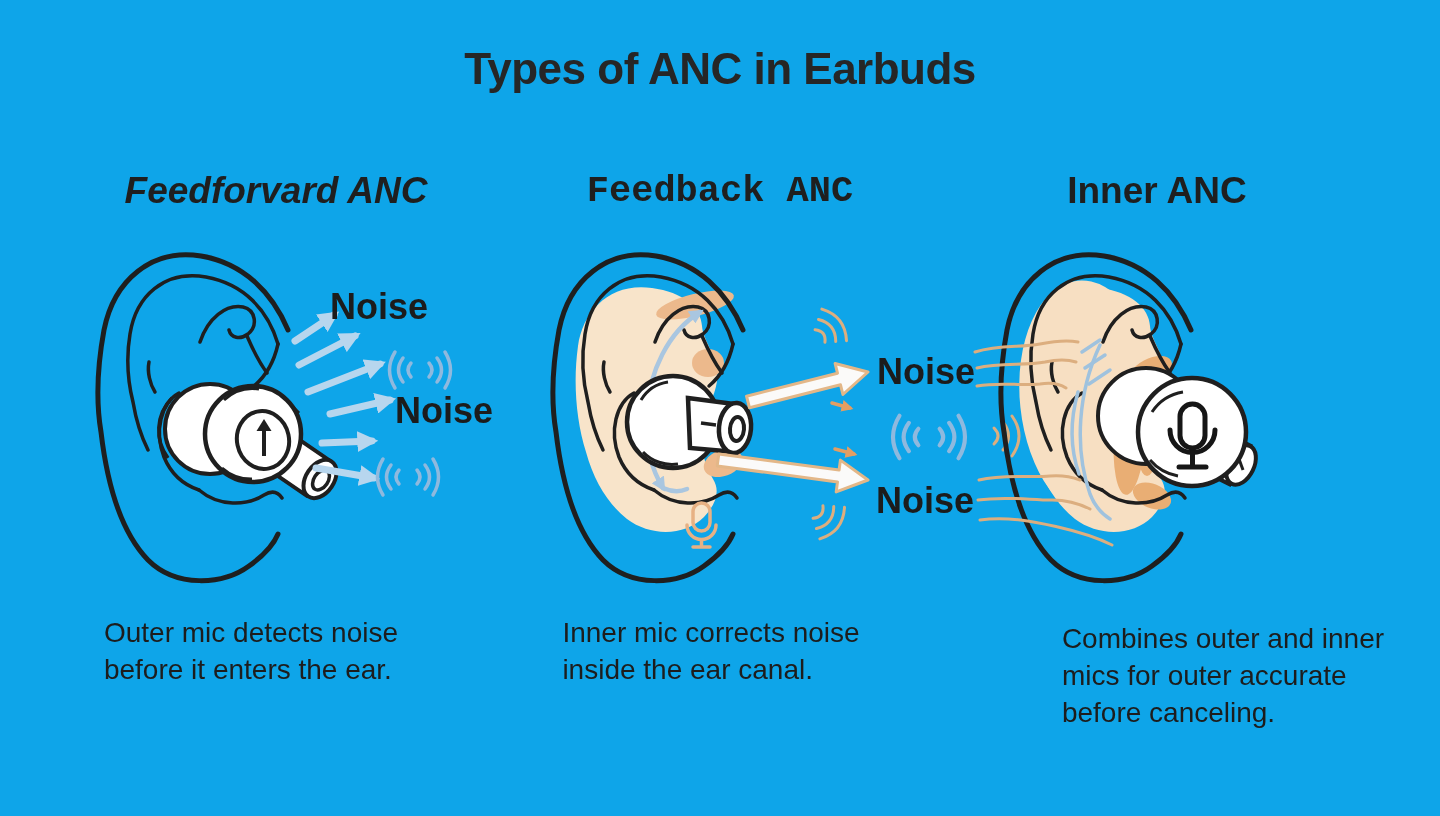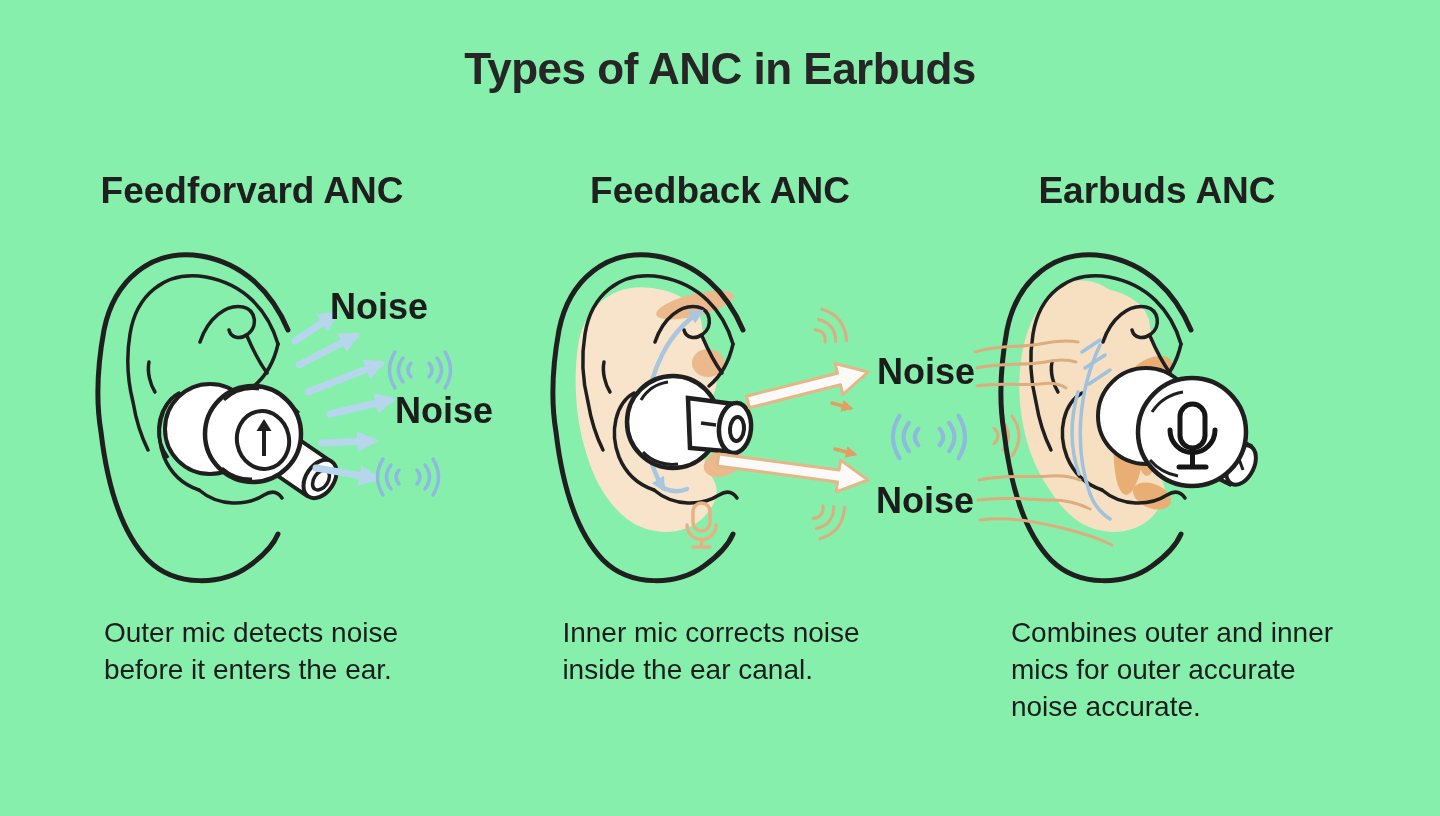--- a/index.html
+++ b/index.html
@@ -1,19 +1,19 @@
 <!DOCTYPE html>
 <html><head>
 <meta charset="utf-8">
 <style>
   html,body{margin:0;padding:0;}
   .page{
     position:relative;
     width:1440px;height:816px;
-    background:#86efac;
+    background:#0ea5e9;
     overflow:hidden;
     font-family:"Liberation Sans", sans-serif;
     color:#1f1f1f;
   }
   .abs{position:absolute;}
   .title{
     left:0;right:0;top:44px;
     text-align:center;
     font-size:44px;font-weight:700;letter-spacing:-0.5px;
     color:#262626;
@@ -208,38 +208,38 @@
           <path d="M1170,430 A22.5,22.5 0 0 0 1215,430"></path>
           <path d="M1192.5,452.5 L1192.5,466"></path>
           <path d="M1179,467 L1206,467"></path>
         </g>
       </g>
     </g>
   </svg>
 
   <div class="abs title">Types of ANC in Earbuds</div>
 
-  <div class="abs col-heading" style="left:252px;">Feedforvard ANC</div>
-  <div class="abs col-heading" style="left:720px;">Feedback ANC</div>
-  <div class="abs col-heading" style="left:1157px;">Earbuds ANC</div>
+  <div class="abs col-heading" style="left:276px;font-style:italic;">Feedforvard ANC</div>
+  <div class="abs col-heading" style="left:720px;font-family:Liberation Mono, monospace;">Feedback ANC</div>
+  <div class="abs col-heading" style="left:1157px;">Inner ANC</div>
 
   <div class="abs noise-label" style="left:379px;top:307px;">Noise</div>
   <div class="abs noise-label" style="left:444px;top:411px;">Noise</div>
   <div class="abs noise-label" style="left:926px;top:372px;">Noise</div>
   <div class="abs noise-label" style="left:925px;top:501px;">Noise</div>
 
   <div class="abs caption" style="left:251px;">
     <div class="cap-line">Outer mic detects noise</div>
     <div class="cap-line">before it enters the ear.</div>
 
   </div>
   <div class="abs caption" style="left:711px;">
     <div class="cap-line">Inner mic corrects noise</div>
     <div class="cap-line">inside the ear canal.</div>
 
   </div>
-  <div class="abs caption" style="left:1172px;">
+  <div class="abs caption" style="left:1223px;margin-top:6px;">
     <div class="cap-line">Combines outer and inner</div>
     <div class="cap-line">mics for outer accurate</div>
-    <div class="cap-line">noise accurate.</div>
+    <div class="cap-line">before canceling.</div>
   </div>
 
 </div>
 
 </body></html>

